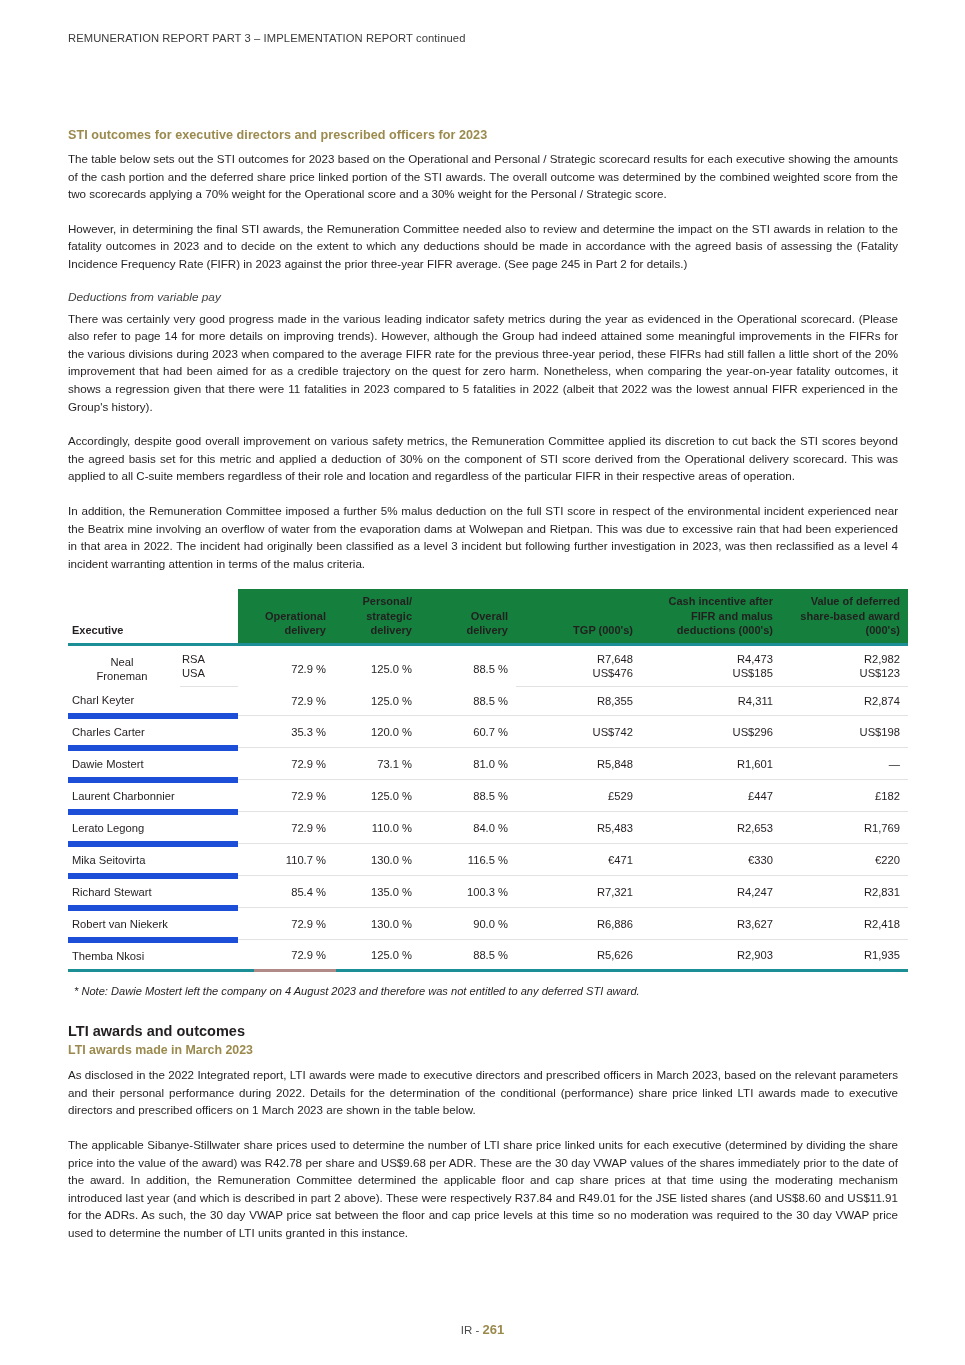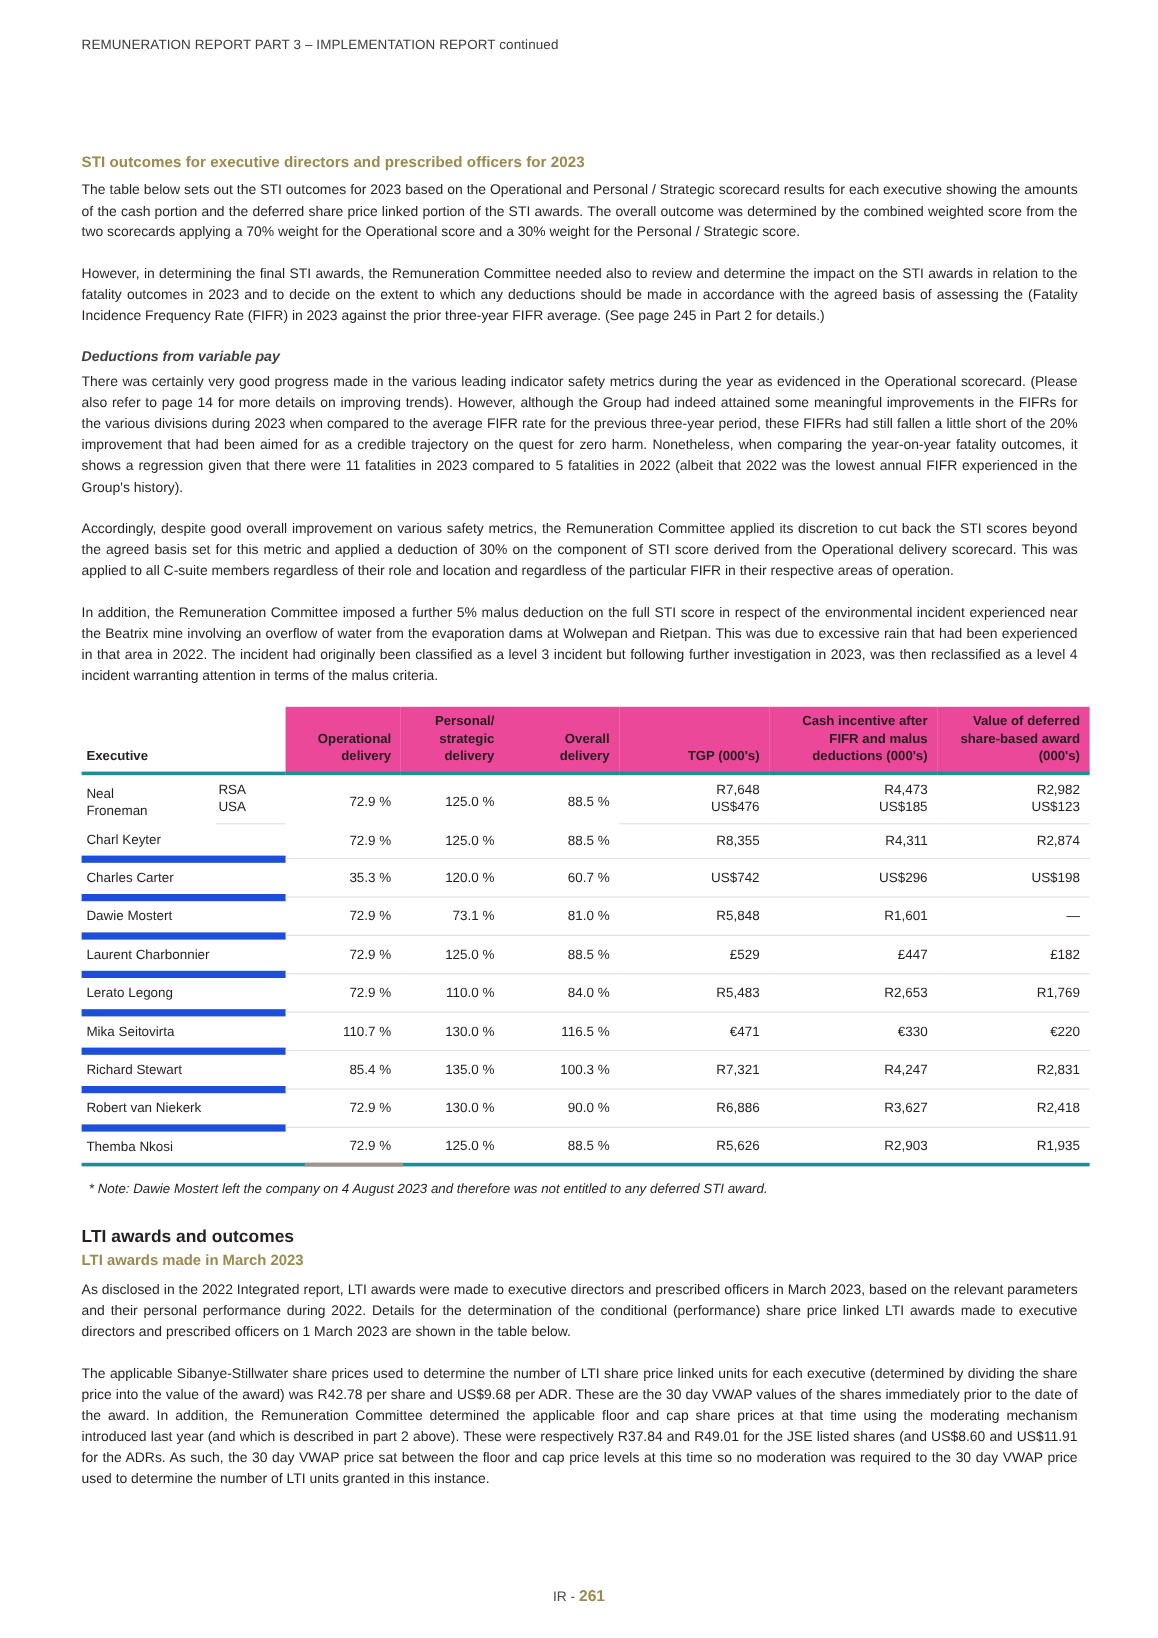--- a/index.html
+++ b/index.html
@@ -46,21 +46,21 @@
   p.body-text {
     font-size: 11.6px;
     line-height: 17.6px;
     text-align: justify;
     margin: 0 0 17px 0;
     color: #231f20;
   }
   .subhead-italic {
     font-size: 11.8px;
     font-style: italic;
-    font-weight: bold;
+    font-weight: normal;
     color: #3f3f3f;
     margin: 0 0 6px 0;
   }
   .table-caption {
     font-size: 11.3px;
     font-weight: bold;
     color: #231f20;
     margin: 6px 0 10px 0;
   }
 
@@ -74,21 +74,21 @@
   table.sti col.c-exec   { width: 112px; }
   table.sti col.c-region { width: 58px;  }
   table.sti col.c-op     { width: 96px;  }
   table.sti col.c-ps     { width: 86px;  }
   table.sti col.c-ov     { width: 96px;  }
   table.sti col.c-tgp    { width: 125px; }
   table.sti col.c-cash   { width: 140px; }
   table.sti col.c-def    { width: 127px; }
 
   table.sti thead th {
-    background: #ec4899;
+    background: #15803d;
     font-weight: bold;
     font-size: 11px;
     vertical-align: bottom;
     padding: 5px 8px 5px 6px;
     text-align: right;
     line-height: 14.5px;
     color: #231f20;
   }
   table.sti thead th.blank-left {
     background: #ffffff;
@@ -128,21 +128,21 @@
   table.sti tbody tr.nf-top td {
     border-bottom: none;
     padding-bottom: 1px;
     padding-top: 7px;
   }
   table.sti tbody tr.nf-bottom td {
     padding-top: 1px;
     padding-bottom: 7px;
   }
   table.sti tbody td.nf-name {
-    text-align: left;
+    text-align: center;
     padding-left: 4px;
     line-height: 14.5px;
   }
   table.sti tbody td.mid {
     vertical-align: middle;
   }
   table.sti tbody tr:last-child td {
     border-bottom: none;
   }
   .tbl-wrap { position: relative; width: 840px; }

